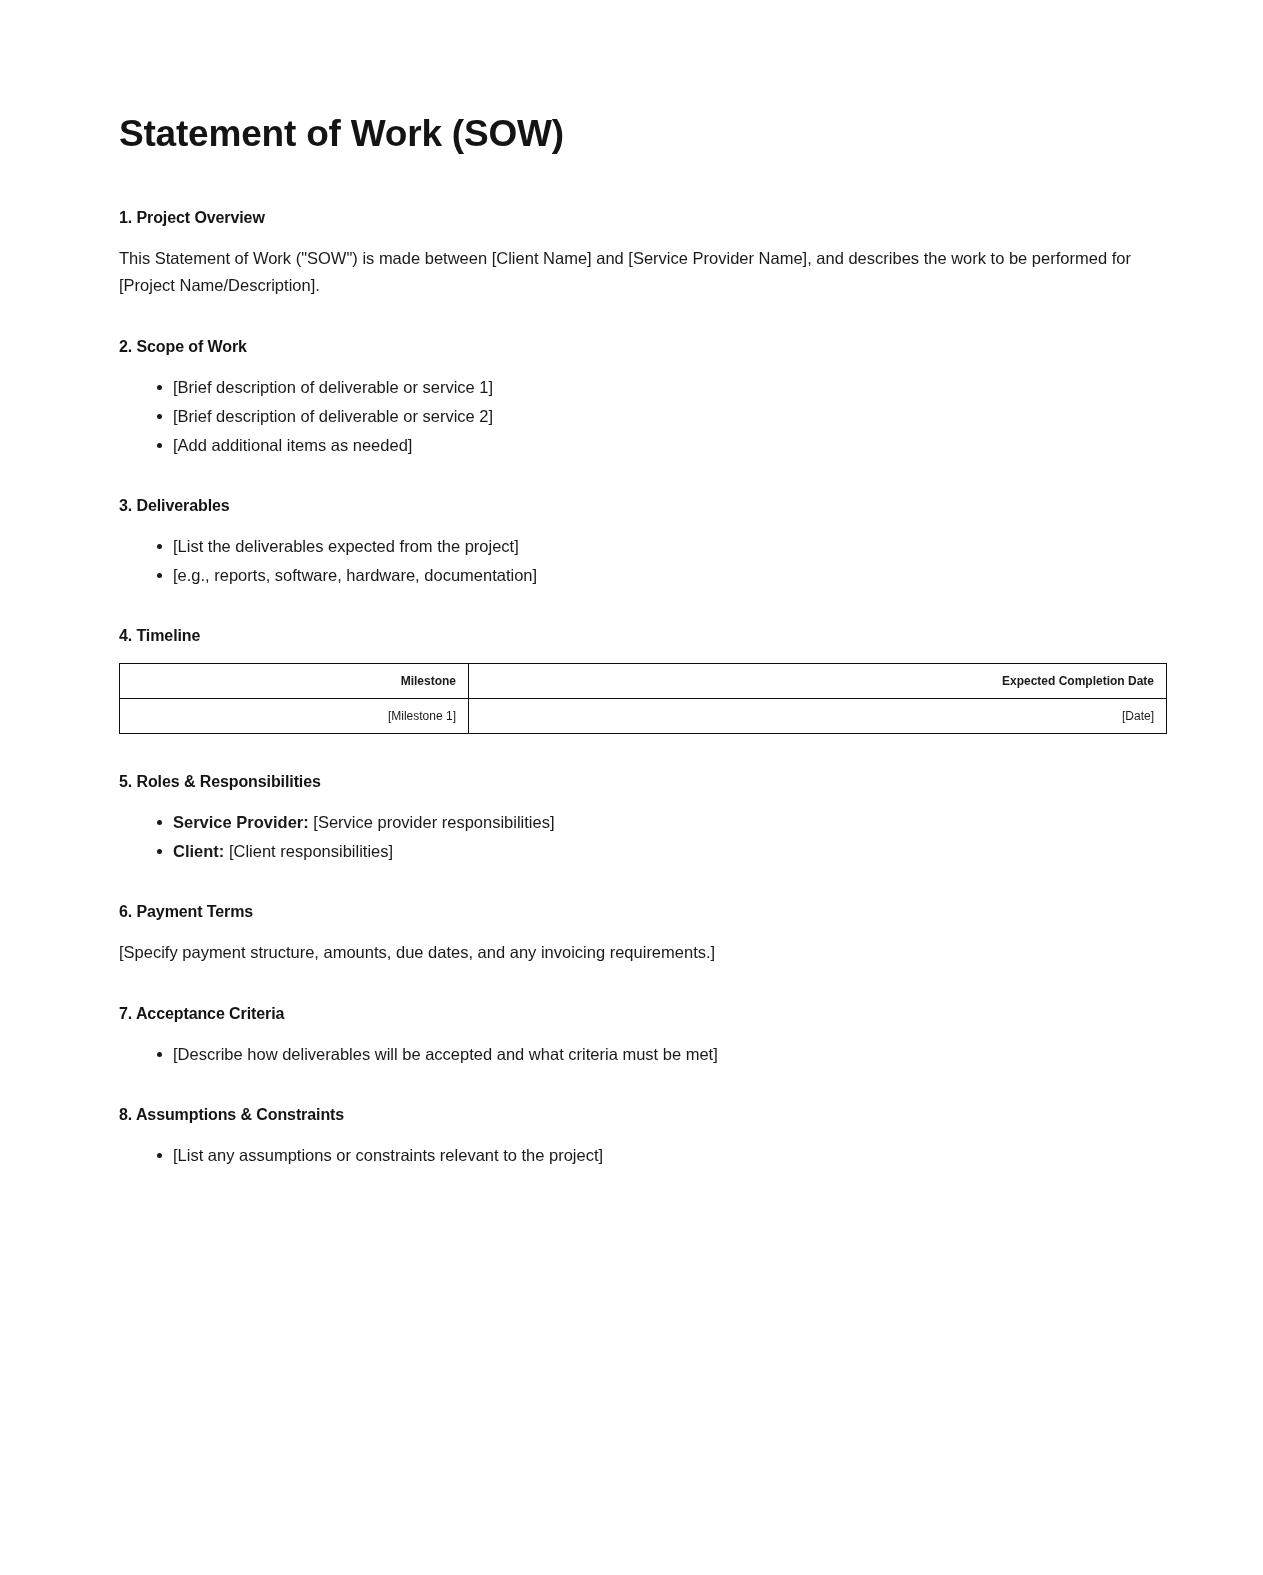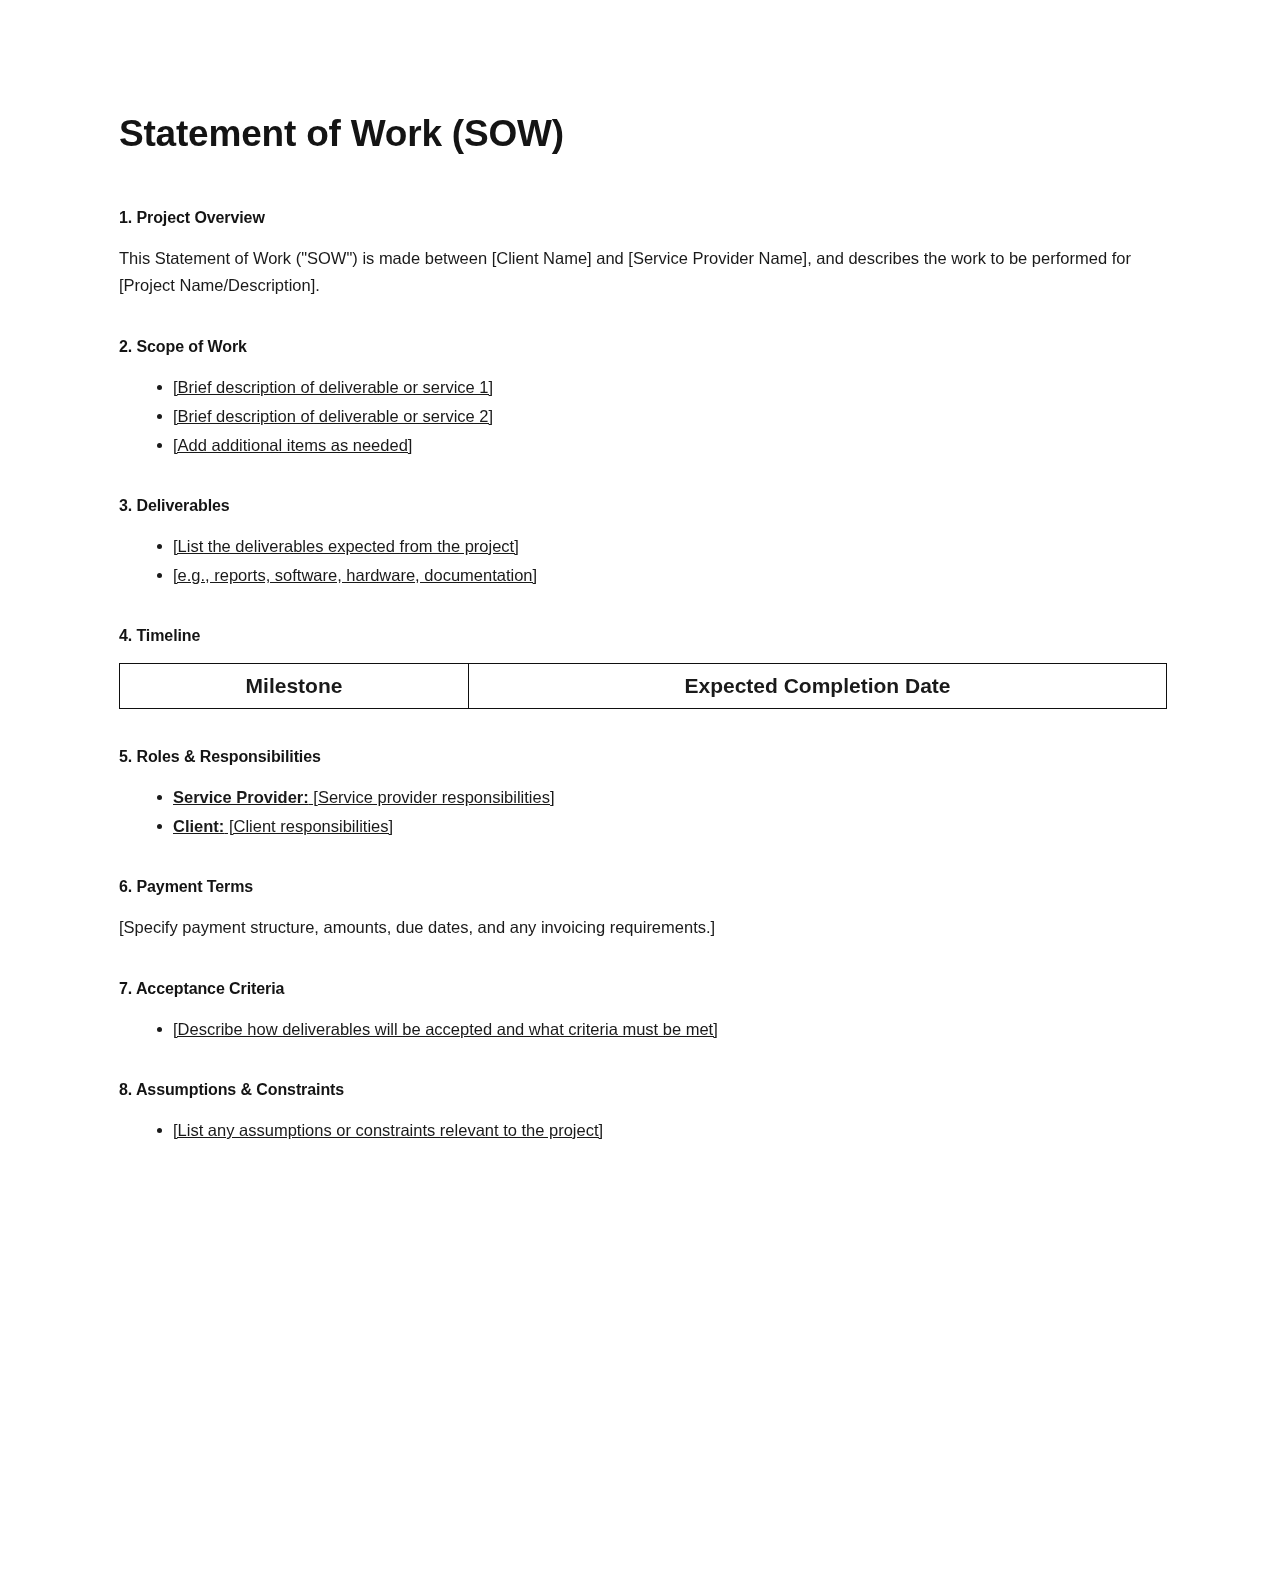--- a/index.html
+++ b/index.html
@@ -67,21 +67,20 @@
     margin: 0;
     padding: 0 0 0 38px;
     list-style: none;
   }
   ul.bullets li {
     font-size: 16.5px;
     line-height: 1.58;
     position: relative;
     padding-left: 16px;
     margin-bottom: 3px;
-    text-decoration: underline;
   }
   ul.bullets li:last-child {
     margin-bottom: 0;
   }
   ul.bullets li::before {
     content: "";
     position: absolute;
     left: 0;
     top: 11px;
     width: 5px;
@@ -96,22 +95,22 @@
   table.timeline-table {
     border-collapse: collapse;
     width: 1047px;
     margin-top: 3px;
     table-layout: fixed;
   }
   table.timeline-table th,
   table.timeline-table td {
     border: 1px solid #0f0f0f;
     padding: 10px 12px;
-    font-size: 21px;
-    text-align: center;
+    font-size: 12px;
+    text-align: right;
     vertical-align: middle;
     height: 14px;
   }
   table.timeline-table th {
     font-weight: 700;
   }
   table.timeline-table col.c1 { width: 349px; }
   table.timeline-table col.c2 { width: 698px; }
 </style>
 </head>
@@ -151,20 +150,24 @@
             <col class="c1">
             <col class="c2">
           </colgroup>
         <thead>
           <tr>
             <th>Milestone</th>
             <th>Expected Completion Date</th>
           </tr>
         </thead>
         <tbody>
+          <tr>
+            <td>[Milestone 1]</td>
+            <td>[Date]</td>
+          </tr>
         </tbody>
       </table>
     </div>
 
     <div class="section">
       <h2 class="section-heading">5. Roles &amp; Responsibilities</h2>
       <ul class="bullets">
         <li><span class="lead">Service Provider:</span><span> [Service provider responsibilities]</span></li>
         <li><span class="lead">Client:</span><span> [Client responsibilities]</span></li>
       </ul>

